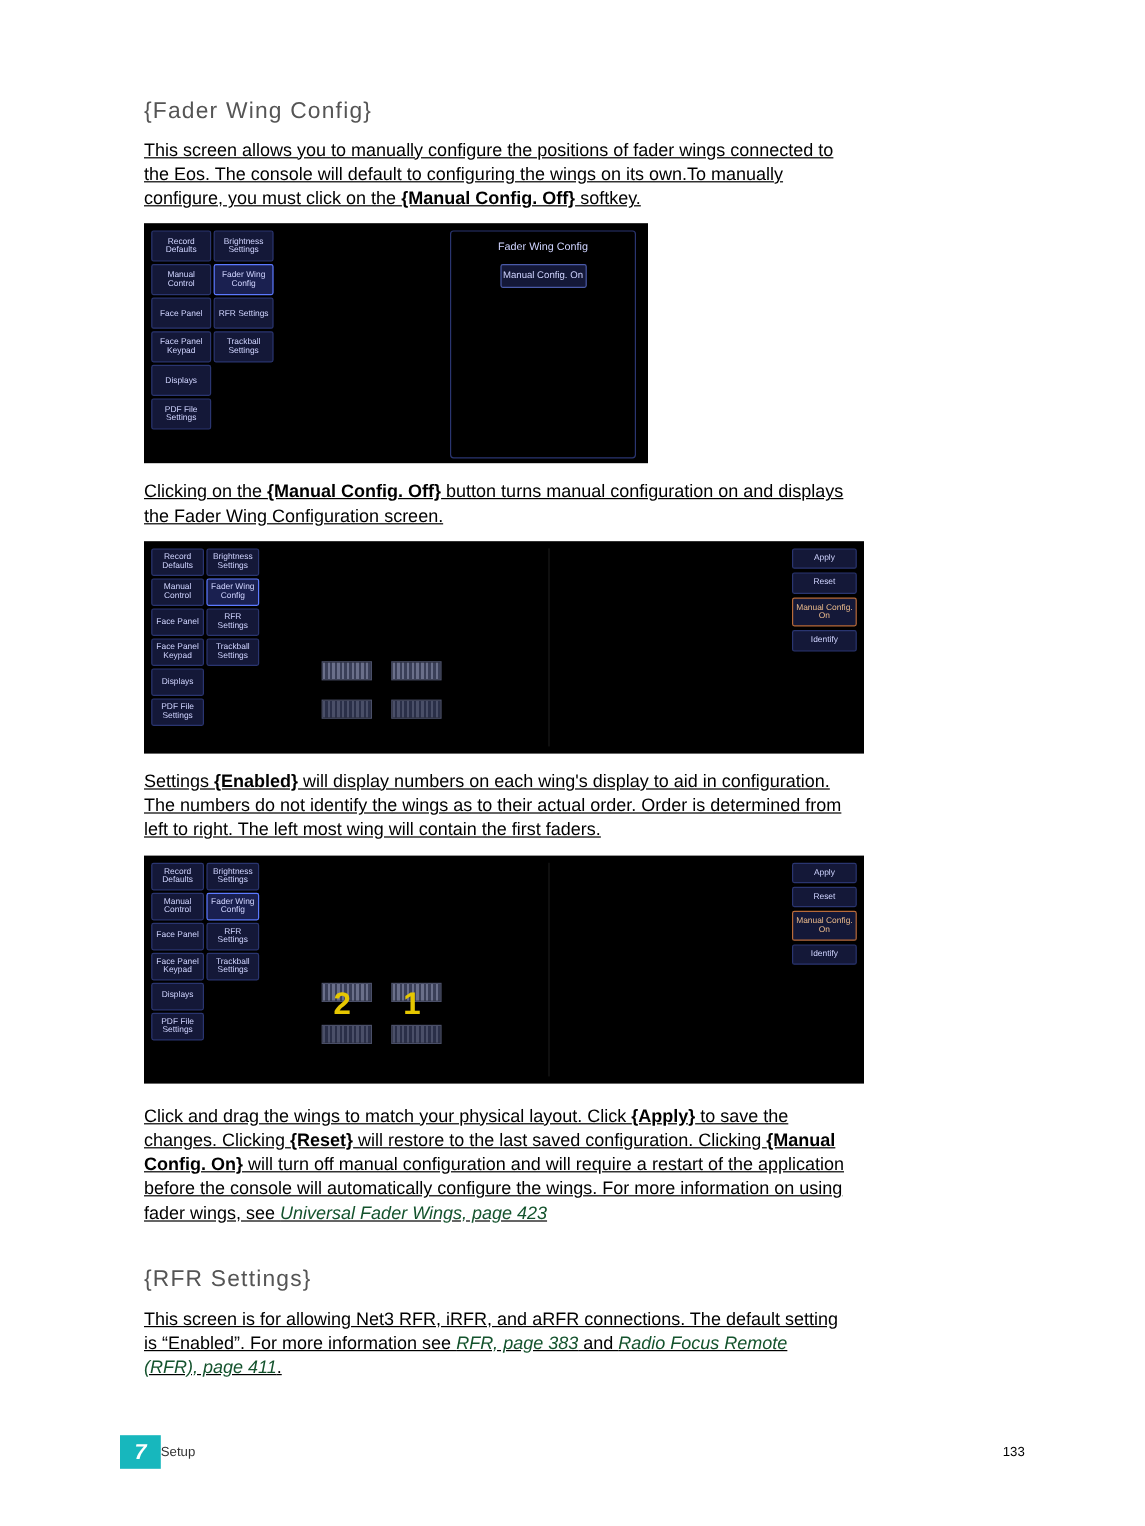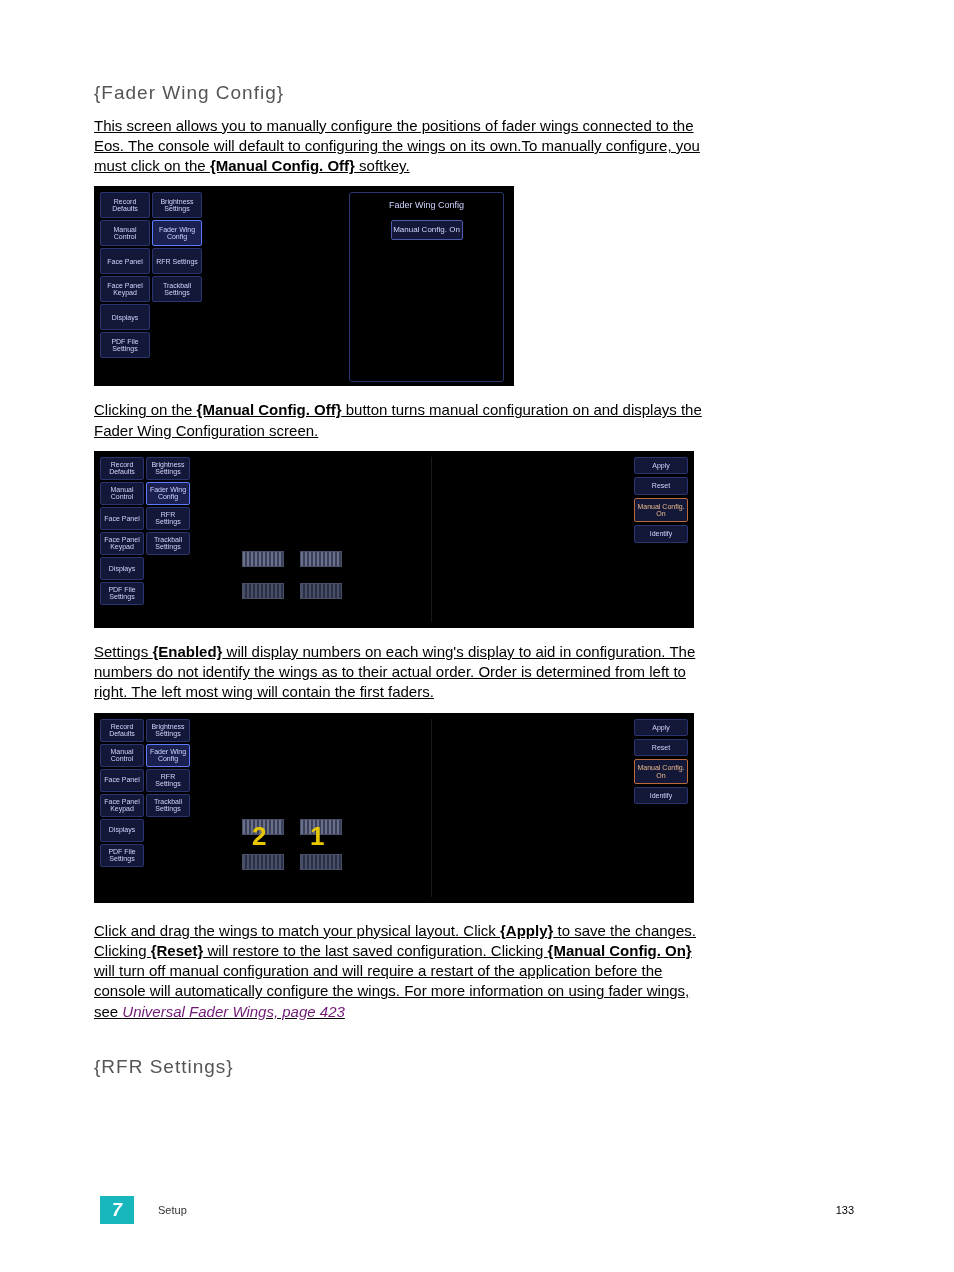--- a/index.html
+++ b/index.html
@@ -8,33 +8,33 @@
     background: #fff;
     font-family: Arial, Helvetica, sans-serif;
     color: #000;
     font-size: 15px;
     line-height: 1.35;
   }
   .page {
     width: 805px;
     height: 1272px;
     box-sizing: border-box;
-    padding: 80px 100px 40px 94px;
+    padding: 80px 100px 40px 120px;
     position: relative;
   }
   .heading {
     font-size: 19px;
     color: #555;
     letter-spacing: 1px;
     margin: 0 0 10px 0;
     font-weight: normal;
   }
   p { margin: 0 0 10px 0; text-decoration: underline; }
   .bold { font-weight: bold; }
-  .link { color: #701a75; font-style: italic; }
+  .link { color: #14532d; font-style: italic; }
 
   
   .shot {
     background: #000;
     display: block;
     margin: 6px 16px 14px 0;
   }
   .shot1 { width: 420px; height: 200px; }
   .shot2 { width: 600px; height: 177px; }
   .shot3 { width: 600px; height: 190px; }
@@ -182,21 +182,21 @@
     display: flex;
     align-items: center;
     justify-content: center;
     font-weight: bold;
     font-style: italic;
     font-size: 18px;
   }
   .chtitle {
     font-size: 11px;
     color: #333;
-    margin-left: 24px;
+    margin-left: 0;
   }
   .pgnum { font-size: 11px; }
   .footer-left { display:flex; align-items:center; }
 </style>
 </head>
 <body>
 
 <div class="page">
 
   <div class="heading">{Fader Wing Config}</div>
@@ -304,20 +304,23 @@
       </div>
     </div>
   </div>
 
   <p style="margin-top:18px">
     <span>Click and drag the wings to match your physical layout. Click </span><span class="bold">{Apply}</span><span> to save the changes. Clicking </span><span class="bold">{Reset}</span><span> will restore to the last saved configuration. Clicking </span><span class="bold">{Manual Config. On}</span><span> will turn off manual configuration and will require a restart of the application before the console will automatically configure the wings. For more information on using fader wings, see </span><span class="link">Universal Fader Wings, page 423</span>
   </p>
 
   <div class="heading" style="margin-top:32px">{RFR Settings}</div>
 
+  <p>
+    <span>This screen is for allowing Net3 RFR, iRFR, and aRFR connections. The default setting is “Enabled”. For more information see </span><span class="link">RFR, page 383</span><span> and </span><span class="link">Radio Focus Remote (RFR), page 411</span><span>.</span>
+  </p>
 
   <div class="footer">
     <div class="footer-inner">
       <div class="footer-left">
         <div class="chapnum">7</div>
         <div class="chtitle">Setup</div>
       </div>
       <div class="pgnum">133</div>
     </div>
   </div>

